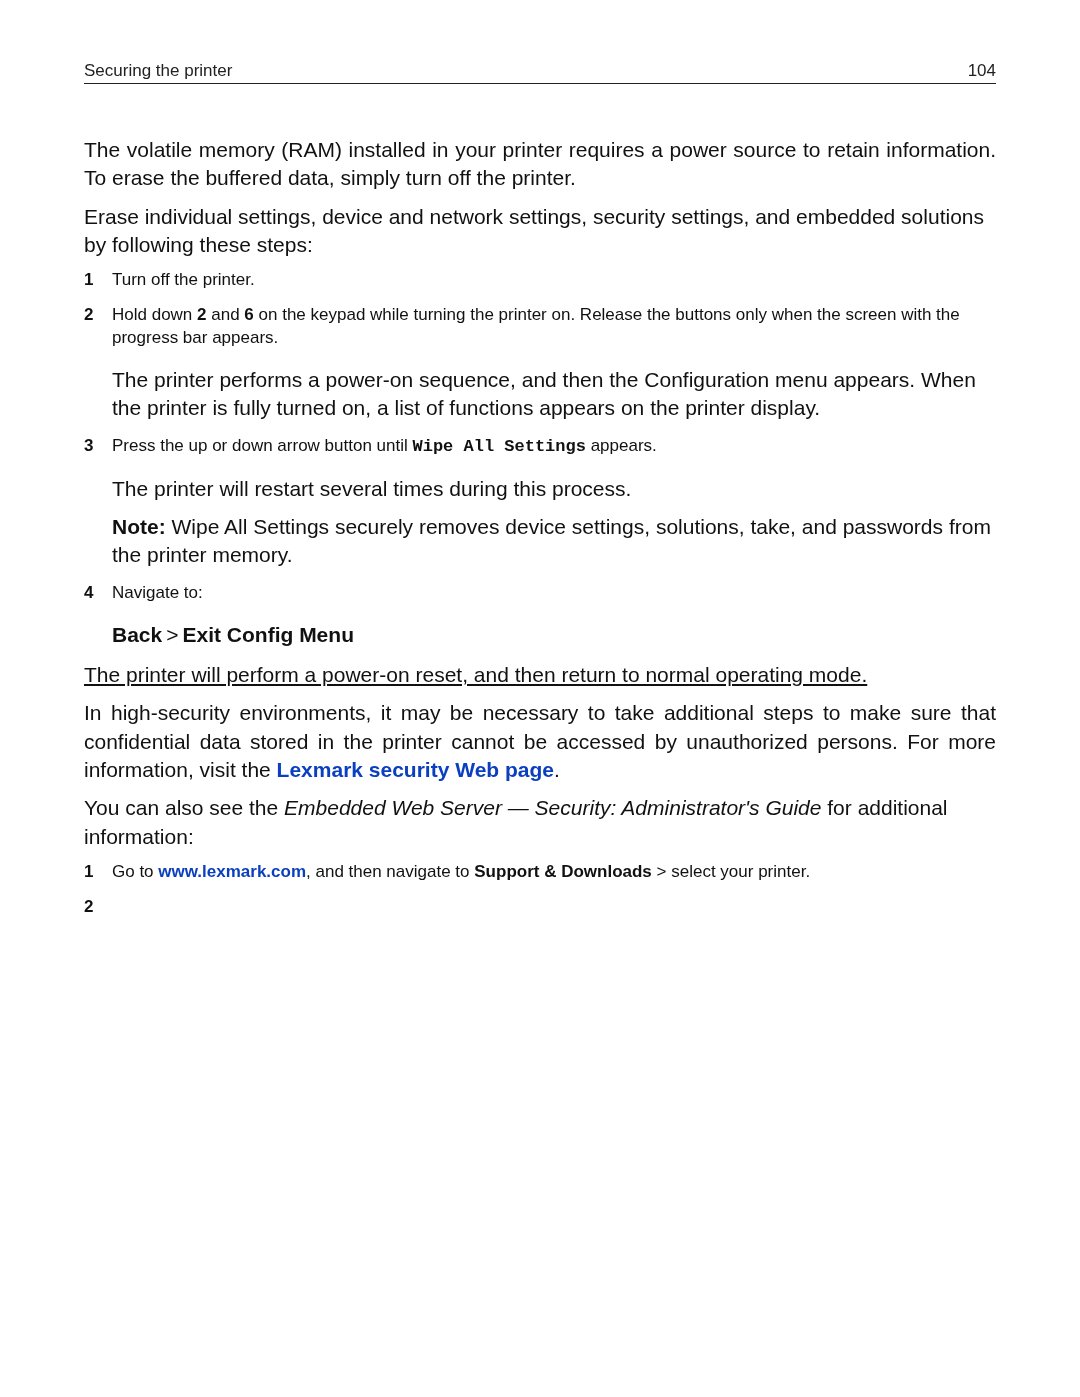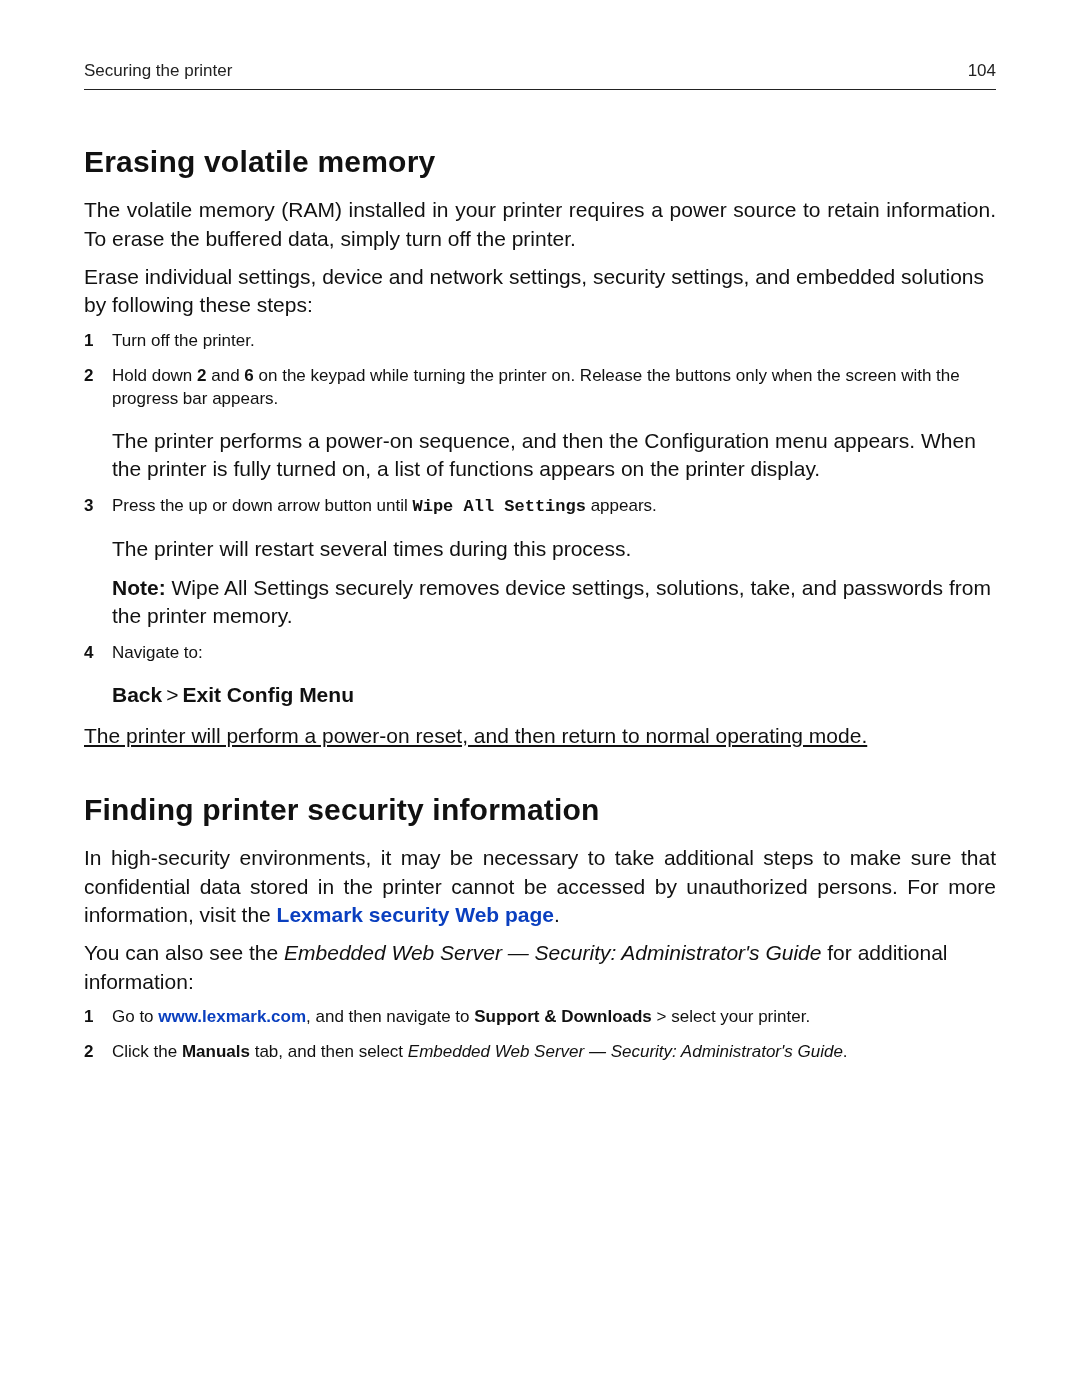--- a/index.html
+++ b/index.html
@@ -13,21 +13,20 @@
   .page {
     padding: 60px 84px 0 84px;
   }
   .runhead {
     display: flex;
     justify-content: space-between;
     align-items: flex-start;
     font-size: 17px;
     color: #222;
     border-bottom: 1px solid #222;
-    padding-bottom: 6px;
     margin-bottom: 52px;
   }
   h2.section {
     font-size: 30px;
     font-weight: 700;
     color: #111;
     margin-top: 40px;
     margin-bottom: 14px;
     letter-spacing: 0.2px;
   }
@@ -82,21 +81,20 @@
 </head>
 <body>
 
 <div class="page">
 
   <div class="runhead">
     <span>Securing the printer</span>
     <span>104</span>
   </div>
 
-  <h2 class="section">Erasing volatile memory</h2>
   <p class="body justify">The volatile memory (RAM) installed in your printer requires a power source to retain information. To erase the buffered data, simply turn off the printer.</p>
 
   <p class="body">Erase individual settings, device and network settings, security settings, and embedded solutions by following these steps:</p>
 
   <ol class="steps">
     <li>
       <span class="num">1</span>
       <span>Turn off the printer.</span>
     </li>
     <li>
@@ -120,36 +118,32 @@
       <span class="num">4</span>
       <span>Navigate to:</span>
       <p class="body sub">
         <b>Back</b><span class="gt">&gt;</span><b>Exit Config Menu</b>
       </p>
     </li>
   </ol>
 
   <p class="body after-list">The printer will perform a power‑on reset, and then return to normal operating mode.</p>
 
-  <h2 class="section h2gap">Finding printer security information</h2>
   <p class="body justify">
     <span>In high‑security environments, it may be necessary to take additional steps to make sure that confidential data stored in the printer cannot be accessed by unauthorized persons. For more information, visit the </span><a class="link">Lexmark security Web page</a><span>.</span>
   </p>
   <p class="body">
     <span>You can also see the </span><i>Embedded Web Server — Security: Administrator's Guide</i><span> for additional information:</span>
   </p>
 
   <ol class="steps">
     <li>
       <span class="num">1</span>
       <span>
         <span>Go to </span><a class="link">www.lexmark.com</a><span>, and then navigate to </span><b>Support &amp; Downloads</b><span> &gt; select your printer.</span>
       </span>
     </li>
     <li>
       <span class="num">2</span>
-      <span>
-        <span>Click the </span><b>Manuals</b><span> tab, and then select </span><i>Embedded Web Server — Security: Administrator's Guide</i><span>.</span>
-      </span>
     </li>
   </ol>
 
 </div>
 
 </body></html>

